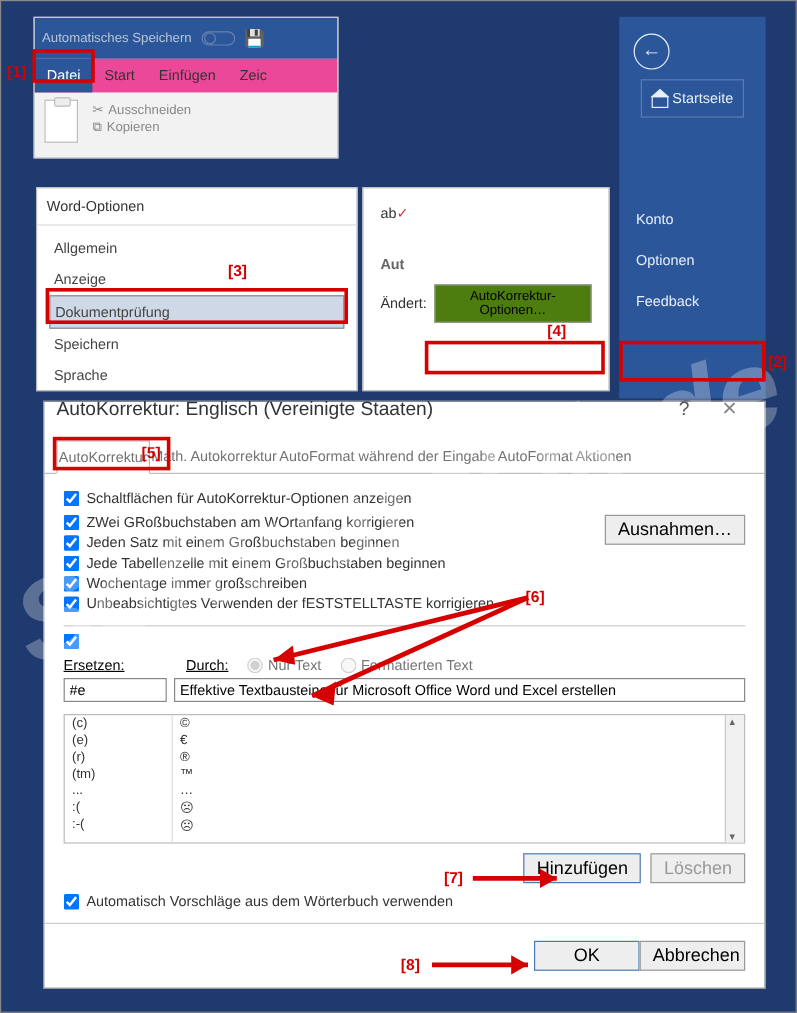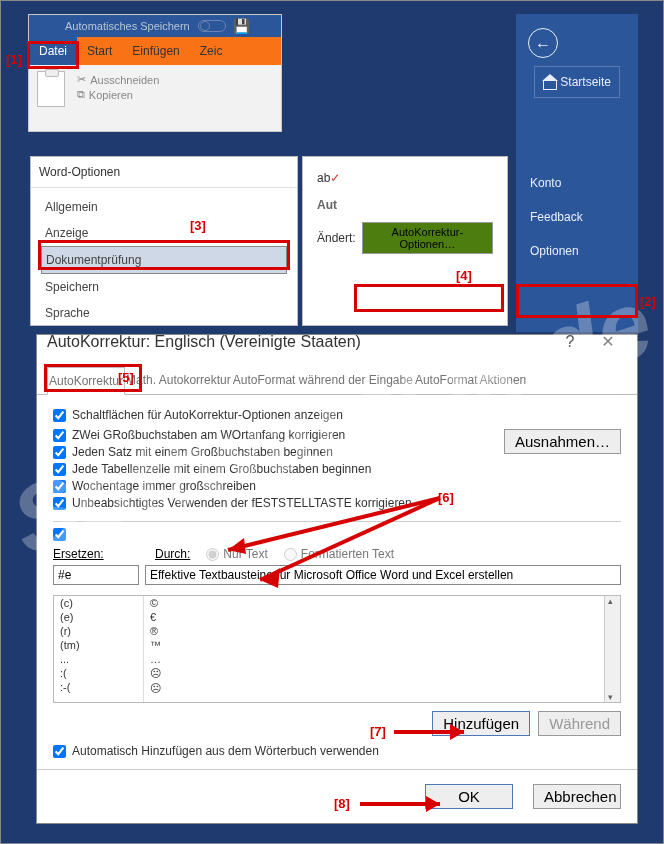--- a/index.html
+++ b/index.html
@@ -2,25 +2,25 @@
 <html><head>
 <meta charset="utf-8">
 <style>
 * { box-sizing: border-box; margin: 0; padding: 0; font-family: "Segoe UI", Tahoma, sans-serif; }
 body { width: 664px; height: 844px; background: #1e3a6e; position: relative; overflow: hidden; }
 
 .watermark { position: absolute; top: 50%; left: 50%; transform: translate(-50%,-50%) rotate(-18deg); font-size: 95px; font-weight: bold; color: rgba(255,255,255,0.28); pointer-events: none; z-index: 5; font-style: italic; white-space: nowrap; }
 
 
 .ribbon { position: absolute; left: 28px; top: 14px; width: 254px; height: 118px; background: #f2f2f2; border: 1px solid #c7c7c7; }
-.ribbon-top { height: 22px; background: #2b579a; display: flex; align-items: center; font-size: 11px; color: #b8c4d8; padding-left: 36px; gap: 8px; }
+.ribbon-top { height: 34px; background: #2b579a; display: flex; align-items: center; font-size: 11px; color: #b8c4d8; padding-left: 6px; gap: 8px; }
 .ribbon-top .toggle { width: 28px; height: 12px; border: 1px solid #6a82ad; border-radius: 6px; position: relative; }
 .ribbon-top .toggle::after { content:""; position:absolute; left:1px; top:0px; width:8px; height:8px; border:1px solid #6a82ad; border-radius:50%; }
 .ribbon-top .save-icon { font-size: 14px; color: #b8c4d8; }
-.ribbon-tabs { height: 28px; background: #f97316; display: flex; align-items: center; font-size: 12px; }
+.ribbon-tabs { height: 28px; background: #ec4899; display: flex; align-items: center; font-size: 12px; }
 .ribbon-tabs .tab { padding: 0 10px; height: 100%; display:flex; align-items:center; color: #333; }
 .ribbon-tabs .tab.datei { background: #2b579a; color: white; }
 .ribbon-body { display: flex; align-items: flex-start; padding: 6px 8px; gap: 12px; }
 .clipboard-icon { width: 28px; height: 36px; border: 1px solid #bbb; background: #fff; position:relative; }
 .clipboard-icon::before { content:""; position:absolute; top:-3px; left:7px; width:12px; height:6px; border:1px solid #bbb; border-radius:2px; background:#eee; }
 .ribbon-actions { font-size: 11px; color: #888; }
 .ribbon-actions .row { display:flex; align-items:center; gap:4px; margin:2px 0; }
 .scissor { }
 
 
@@ -35,21 +35,21 @@
 
 
 .wopt { position: absolute; left: 30px; top: 156px; width: 268px; height: 170px; background: #fff; border:1px solid #bbb; }
 .wopt-title { padding: 8px 8px; font-size: 12px; color:#333; border-bottom: 1px solid #ddd;}
 .wopt-list { padding: 6px 10px; }
 .wopt-list .itm { padding: 6px 4px; font-size: 12px; color: #444; }
 .wopt-list .itm.sel { background: #cfd8e6; border:1px solid #888; }
 
 
 .acpanel { position: absolute; left: 302px; top: 156px; width: 206px; height: 170px; background: #fff; border:1px solid #bbb; padding: 14px; font-size: 12px; color:#333; }
-.acpanel .abc { margin-bottom: 13px; }
+.acpanel .abc { margin-bottom: 28px; }
 .acpanel .lbl { color:#666; margin-bottom:10px; font-weight:bold;}
 .acpanel .row2 { display:flex; align-items:center; gap: 6px; }
 .acpanel button { font-size:11px; padding: 3px 16px; background:#4d7c0f; border:1px solid #999; }
 
 
 .dialog { position: absolute; left: 36px; top: 334px; width: 602px; height: 490px; background: #fff; border: 1px solid #888; display:flex; flex-direction:column; font-size: 12px; z-index:3;}
 .dlg-title { height: 30px; display:flex; align-items:flex-end; padding: 16px 10px; font-size: 16px; color:#333; }
 .dlg-title .sp { flex:1; }
 .dlg-title .icn { width: 38px; text-align:center; color:#555; }
 .dlg-tabs { display:flex; border-bottom:1px solid #bbb; padding: 0 10px; }
@@ -70,21 +70,21 @@
 .replace-inputs .in2 { flex:1; }
 .list { margin-top: 10px; border:1px solid #bbb; height: 108px; display:flex; }
 .list-col1 { width: 90px; border-right:1px solid #ddd; }
 .list-col2 { flex:1; }
 .list-scroll { width: 16px; background:#f0f0f0; border-left:1px solid #ccc; position:relative; }
 .list-scroll::before { content:"▴"; position:absolute; top:0; left:3px; font-size:9px; color:#666; }
 .list-scroll::after { content:"▾"; position:absolute; bottom:0; left:3px; font-size:9px; color:#666; }
 .lrow { padding: 1px 6px; font-size: 11px; color:#333; white-space:nowrap; overflow:hidden;}
 .btn-row { display:flex; justify-content:flex-end; gap:8px; margin: 8px 0; }
 .btn-row .btn-std.primary { border:1px solid #4a7ab8; }
-.dlg-footer { border-top:1px solid #ccc; padding: 14px 16px; display:flex; justify-content:flex-end; gap:20px; }
+.dlg-footer { border-top:1px solid #ccc; padding: 14px 16px; display:flex; justify-content:flex-end; gap:0; }
 .dlg-footer .btn-std { width: 88px; text-align:center; }
 
 
 .anno-box { position:absolute; border: 3px solid #d60000; z-index: 6; }
 .anno-num { position:absolute; color:#d60000; font-weight:bold; font-size: 13px; z-index: 7; }
 .arrow { position:absolute; z-index: 7; }
 .arrow-line { stroke:#d60000; stroke-width:4; fill:none; }
 .arrow-head { fill:#d60000; }
 
 .border-frame { position:absolute; left:0; top:0; right:0; bottom:0; border:1px solid #888; pointer-events:none; z-index:20;}
@@ -123,22 +123,22 @@
 </div>
 
 <div class="backstage">
   <div class="bs-back">←</div>
   <div class="bs-item sel">
     <span class="home-icon"></span>
     <span>Startseite</span>
   </div>
   <div class="bs-gap"></div>
   <div class="bs-item">Konto</div>
+  <div class="bs-item">Optionen</div>
   <div class="bs-item">Feedback</div>
-  <div class="bs-item">Optionen</div>
 </div>
 
 <div class="wopt">
   <div class="wopt-title">Word-Optionen</div>
   <div class="wopt-list">
     <div class="itm">Allgemein</div>
     <div class="itm">Anzeige</div>
     <div class="itm sel">Dokumentprüfung</div>
     <div class="itm">Speichern</div>
     <div class="itm">Sprache</div>
@@ -236,25 +236,25 @@
           <div class="lrow">®</div>
           <div class="lrow">™</div>
           <div class="lrow">…</div>
           <div class="lrow">☹</div>
           <div class="lrow">☹</div>
         </div>
       <div class="list-scroll"></div>
     </div>
     <div class="btn-row">
       <button class="btn-std primary">Hinzufügen</button>
-      <button class="btn-std" disabled="" style="color:#999">Während</button>
+      <button class="btn-std" disabled="" style="color:#999">Löschen</button>
     </div>
     <label class="chk">
         <input type="checkbox" checked="" style="">
-        <span>Automatisch Hinzufügen aus dem Wörterbuch verwenden</span>
+        <span>Automatisch Vorschläge aus dem Wörterbuch verwenden</span>
       </label>
   </div>
   <div class="dlg-footer">
     <button class="btn-std" style="border:1px solid #4a7ab8">OK</button>
     <button class="btn-std">Abbrechen</button>
   </div>
 </div>
 
 <div class="anno-num" style="left:6px; top:52px;">[1]</div>
 <div class="anno-box" style="left:27px; top:41px; width:52px; height:28px;"></div>

